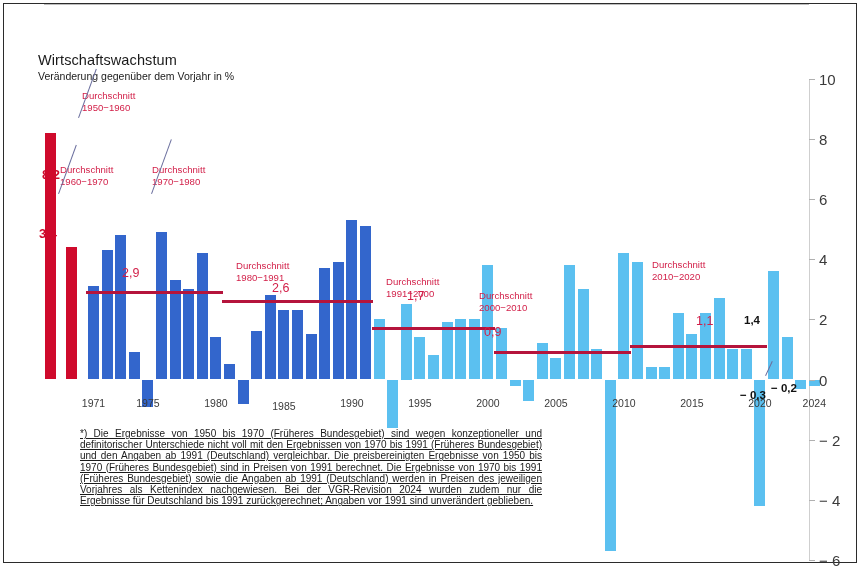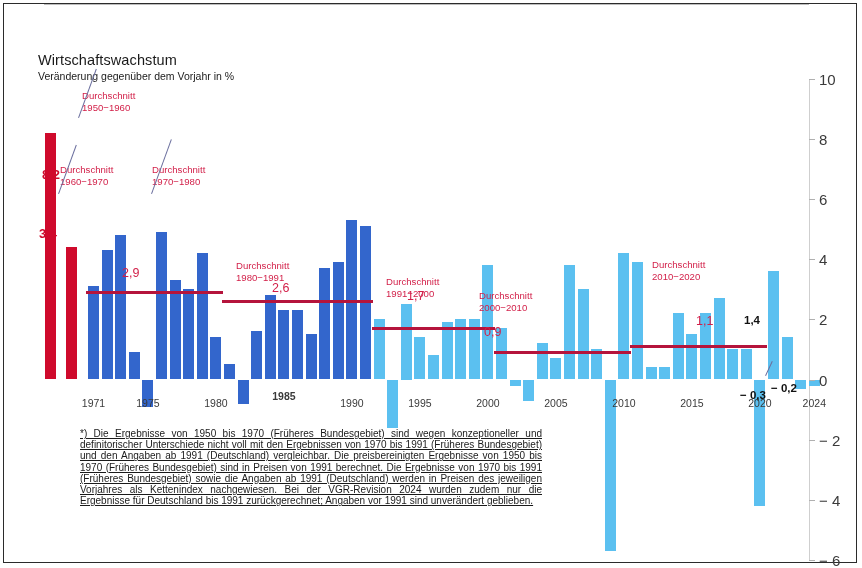--- a/index.html
+++ b/index.html
@@ -143,21 +143,21 @@
         <div class="ylabel" style="top: 435.6px;">− 2</div>
         <div class="ytick" style="top: 495.7px;"></div>
         <div class="ylabel" style="top: 495.7px;">− 4</div>
         <div class="ytick" style="top: 555.8px;"></div>
         <div class="ylabel" style="top: 555.8px;">− 6</div>
       </div>
     <div id="xticks">
         <div class="xlabel" style="left: 89.5px; top: 393px;">1971</div>
         <div class="xlabel" style="left: 143.9px; top: 393px;">1975</div>
         <div class="xlabel" style="left: 211.9px; top: 393px;">1980</div>
-        <div class="xlabel" style="left: 279.9px; top: 386px; font-weight: bold;">1985</div>
+        <div class="xlabel" style="left: 279.9px; top: 396px;">1985</div>
         <div class="xlabel" style="left: 347.9px; top: 393px;">1990</div>
         <div class="xlabel" style="left: 415.9px; top: 393px;">1995</div>
         <div class="xlabel" style="left: 483.9px; top: 393px;">2000</div>
         <div class="xlabel" style="left: 551.9px; top: 393px;">2005</div>
         <div class="xlabel" style="left: 619.9px; top: 393px;">2010</div>
         <div class="xlabel" style="left: 687.9px; top: 393px;">2015</div>
         <div class="xlabel" style="left: 755.9px; top: 393px;">2020</div>
         <div class="xlabel" style="left: 810.3px; top: 393px;">2024</div>
       </div>
     <div id="anns">

